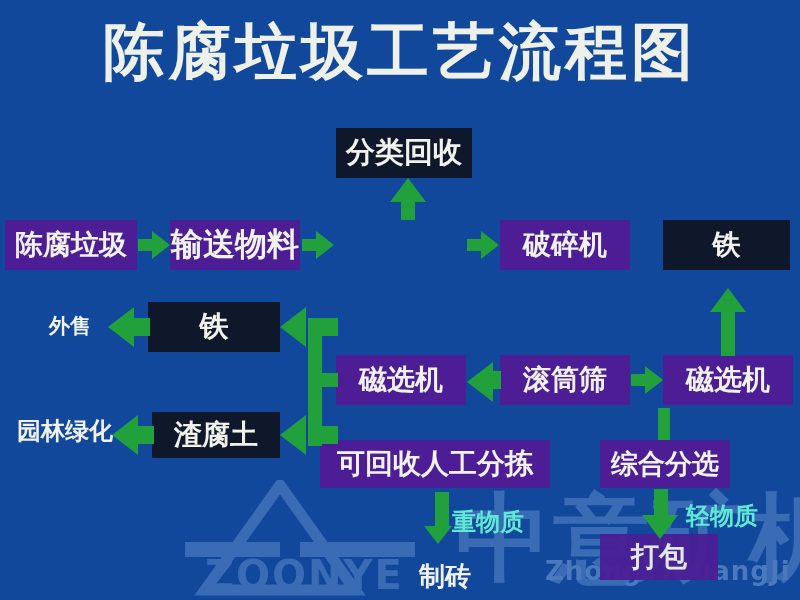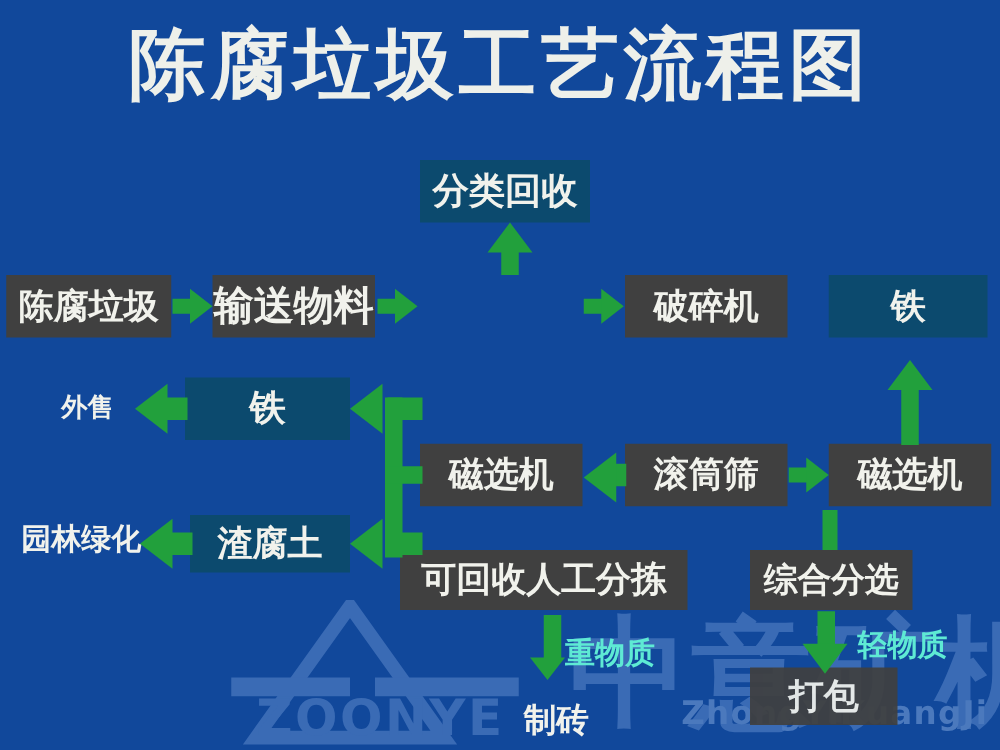--- a/index.html
+++ b/index.html
@@ -26,22 +26,22 @@
     position:absolute;left:0;top:16px;width:800px;text-align:center;
     font-size:62px;font-weight:bold;color:#eef0ea;letter-spacing:4px;
     line-height:1.15;white-space:nowrap;
   }
 
   
   .node{
     position:absolute;display:flex;align-items:center;justify-content:center;
     color:#f1f2ec;font-weight:bold;white-space:nowrap;box-sizing:border-box;
   }
-  .node.orange{background:#404040;}
-  .node.green{background:#0c4a6e;}
+  .node.orange{background:#4c1d95;}
+  .node.green{background:#0f172a;}
   .node.plain{background:transparent;}
 
   
   .ar{position:absolute;}
   .ar .shaft{position:absolute;background:#22a03c;}
   .ar .head{position:absolute;width:0;height:0;}
   .head.right{border-top:14px solid transparent;border-bottom:14px solid transparent;border-left:18px solid #22a03c;}
   .head.left{border-top:14px solid transparent;border-bottom:14px solid transparent;border-right:18px solid #22a03c;}
   .head.up{border-left:14px solid transparent;border-right:14px solid transparent;border-bottom:18px solid #22a03c;}
   .head.down{border-left:14px solid transparent;border-right:14px solid transparent;border-top:18px solid #22a03c;}

